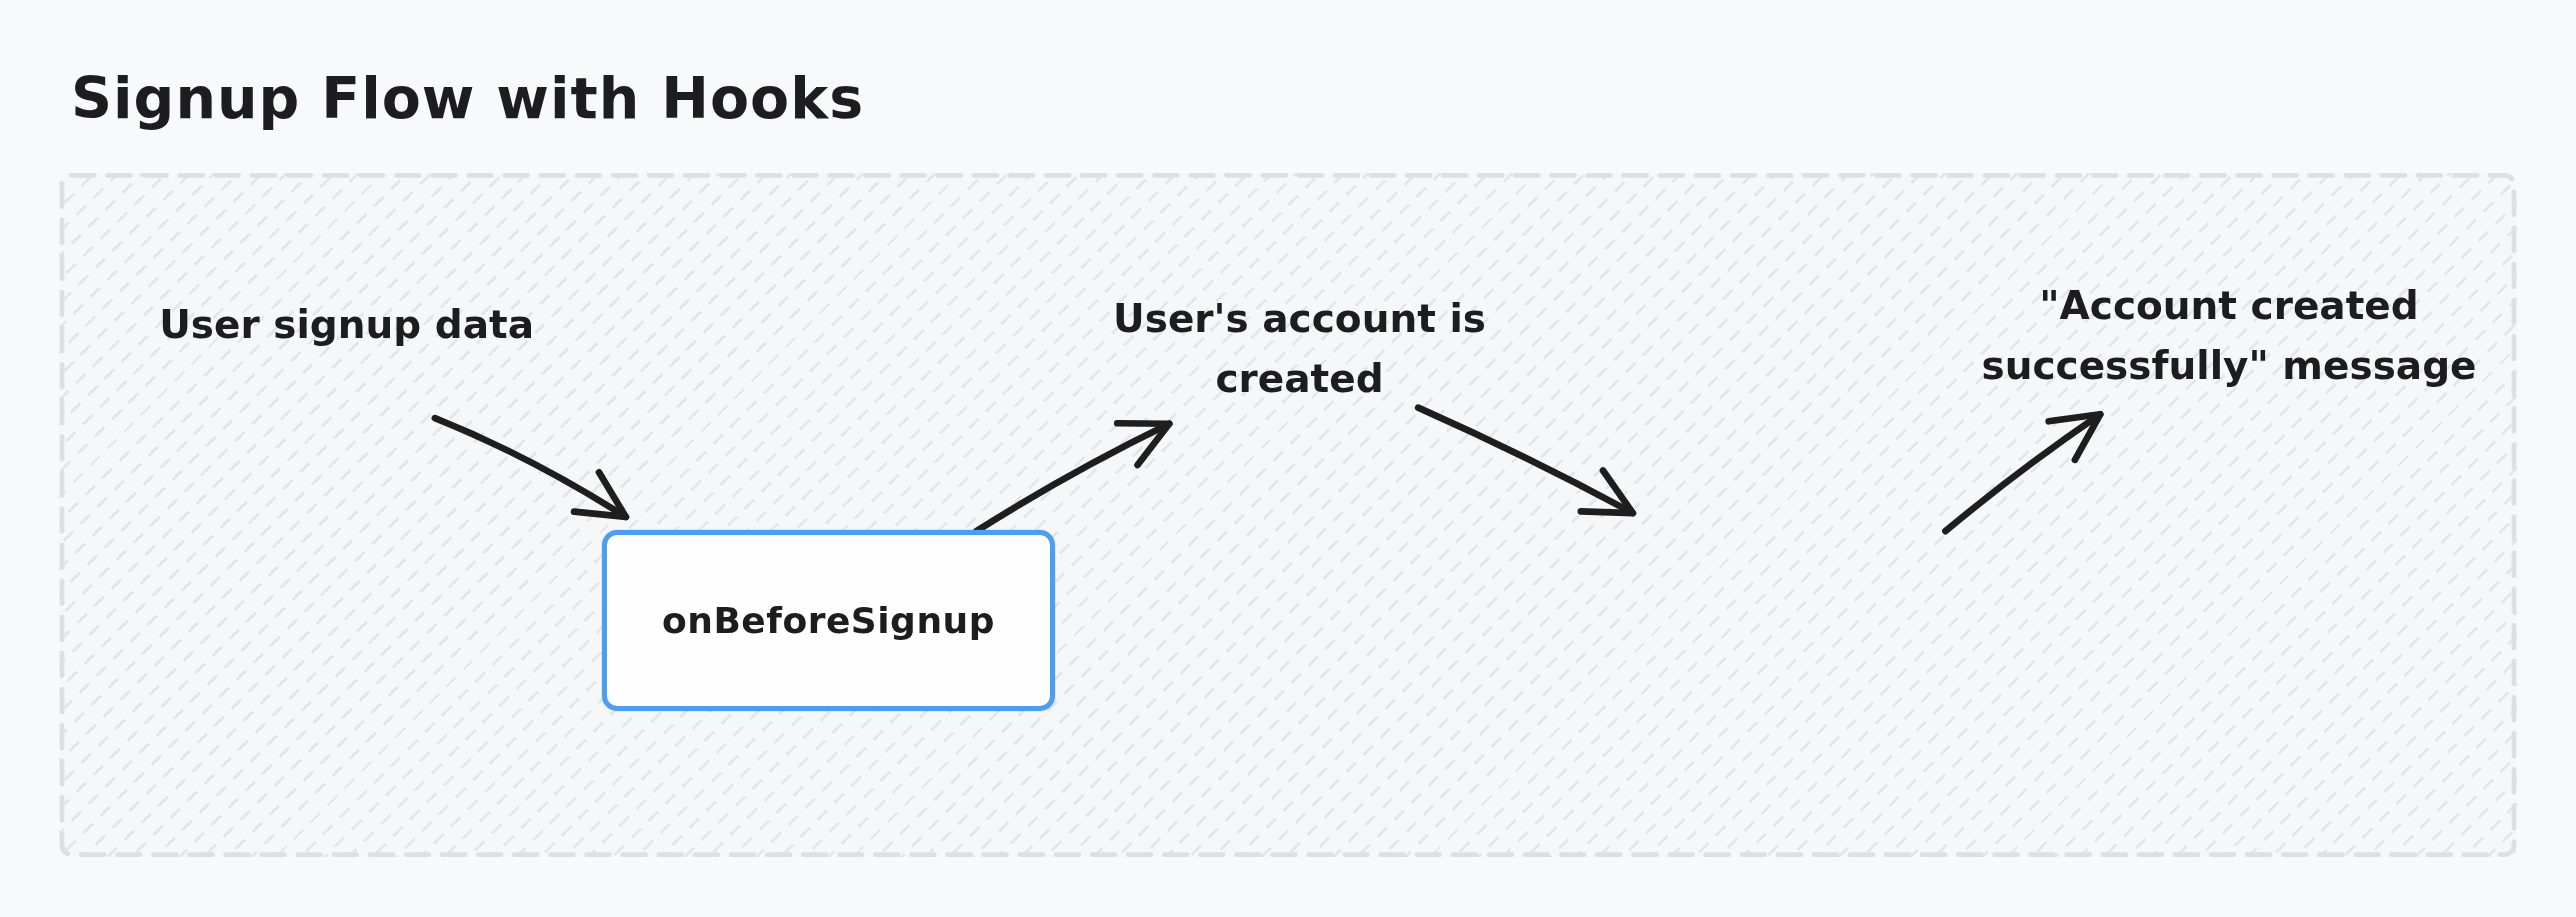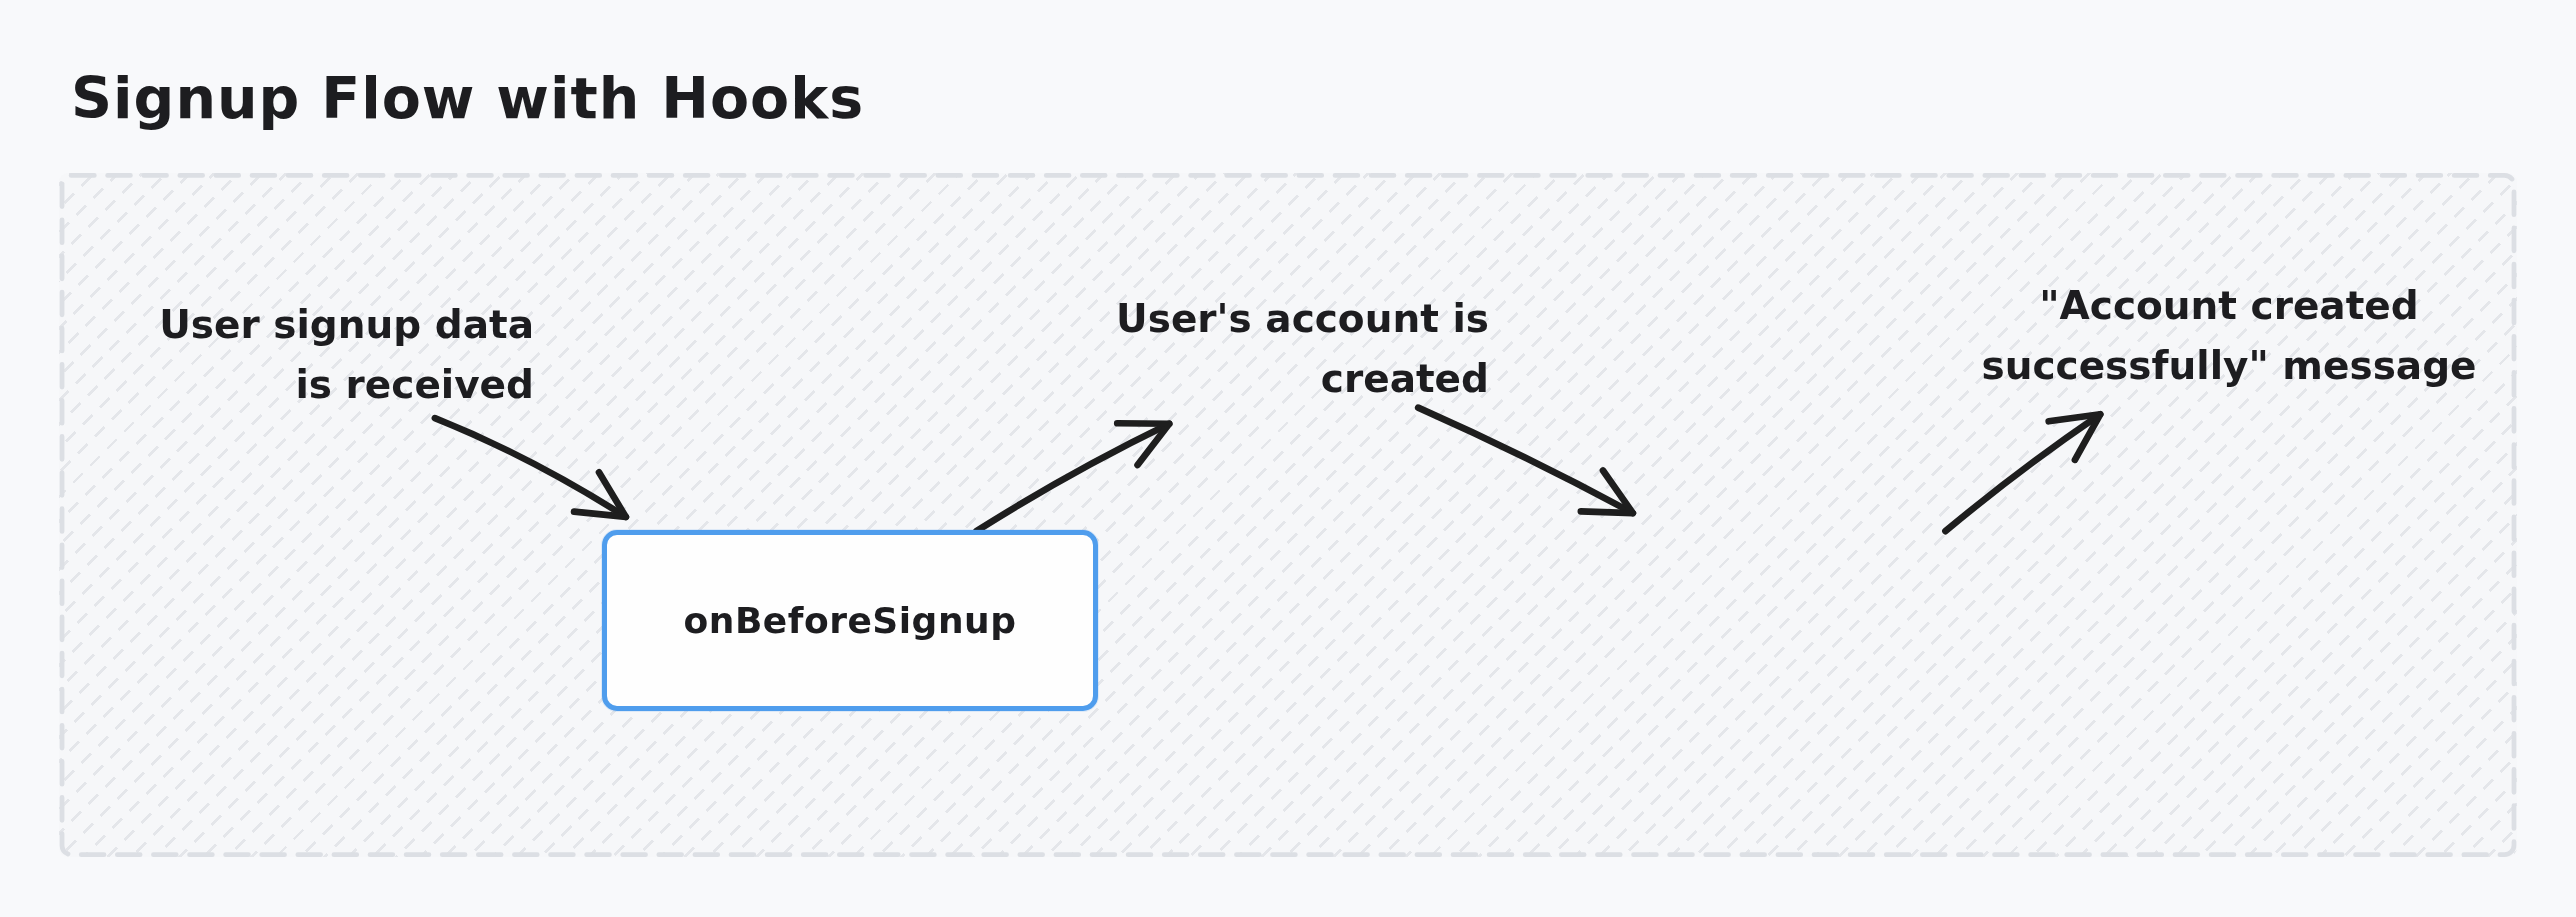--- a/index.html
+++ b/index.html
@@ -40,21 +40,21 @@
       repeating-linear-gradient(45deg, #f6f7f9 0 10.5px, rgba(246,247,249,0) 10.5px 24px),
       repeating-linear-gradient(135deg, rgba(228,230,234,0) 0 6.7px, #e4e6ea 6.7px 9.5px, rgba(228,230,234,0) 9.5px 17px);
   }
   .connector-layer{
     position:absolute; inset:0;
     width:100%; height:100%;
     display:block;
   }
   .hook-node{
     position:absolute;
-    width:496px; height:181px;
+    width:453px; height:181px;
     top:357px;
     background:var(--node-fill);
     border:5.7px solid var(--node-border);
     border-radius:15px;
     display:flex; align-items:center; justify-content:center;
     box-shadow:0 0 0 1px rgba(79,157,237,0.15);
   }
   .hook-node.first{left:543px;}
   .hook-node.second{left:1540px;}
   .hook-label{
@@ -65,21 +65,21 @@
   }
   .annotation{
     position:absolute;
     text-align:center;
     font-size:39px;
     font-weight:700;
     line-height:1.55;
     color:var(--text);
   }
   .annotation.first{left:57px; top:122px; width:418px;text-align:right;}
-  .annotation.second{left:955px; top:116px; width:475px;text-align:right;}
+  .annotation.second{left:1003px; top:116px; width:475px;}
   .annotation.third{left:1885px; top:103px; width:570px;}
   .annotation span{display:block;}
 </style>
 </head>
 <body>
 
 <main>
 
   <h1 class="diagram-title">Signup Flow with Hooks</h1>
 
@@ -98,21 +98,20 @@
 
       <path d="M965,377 Q1063,315 1168,264" fill="none" stroke="#1e1e1e" stroke-width="7" stroke-linecap="round" marker-end="url(#arrowhead)"></path>
 
       <path d="M1430,247 Q1545,298 1656,358" fill="none" stroke="#1e1e1e" stroke-width="7" stroke-linecap="round" marker-end="url(#arrowhead)"></path>
 
       <path d="M1985,377 Q2063,312 2148,254" fill="none" stroke="#1e1e1e" stroke-width="7" stroke-linecap="round" marker-end="url(#arrowhead)"></path>
     </svg>
 
     <div class="annotation first">
       <span>User signup data</span>
-      <span>is received</span>
     </div>
 
     <div class="annotation second">
       <span>User's account is</span>
       <span>created</span>
     </div>
 
     <div class="annotation third">
       <span>"Account created</span>
       <span>successfully" message</span>

